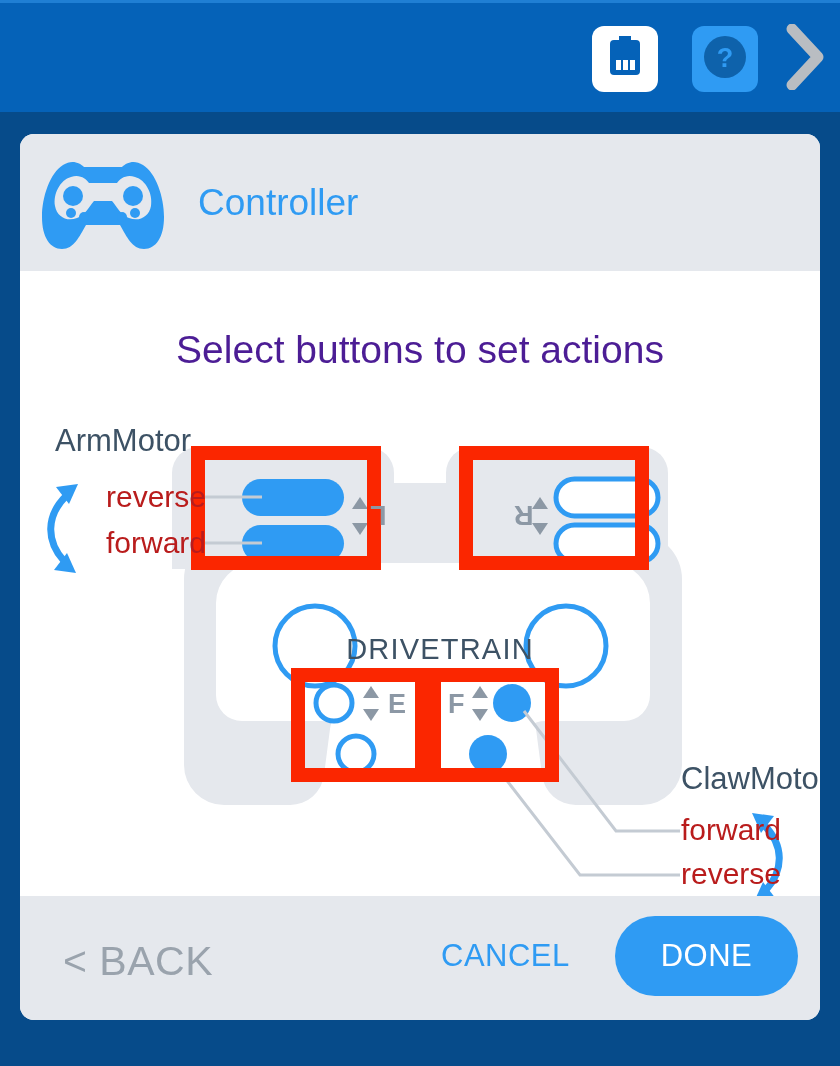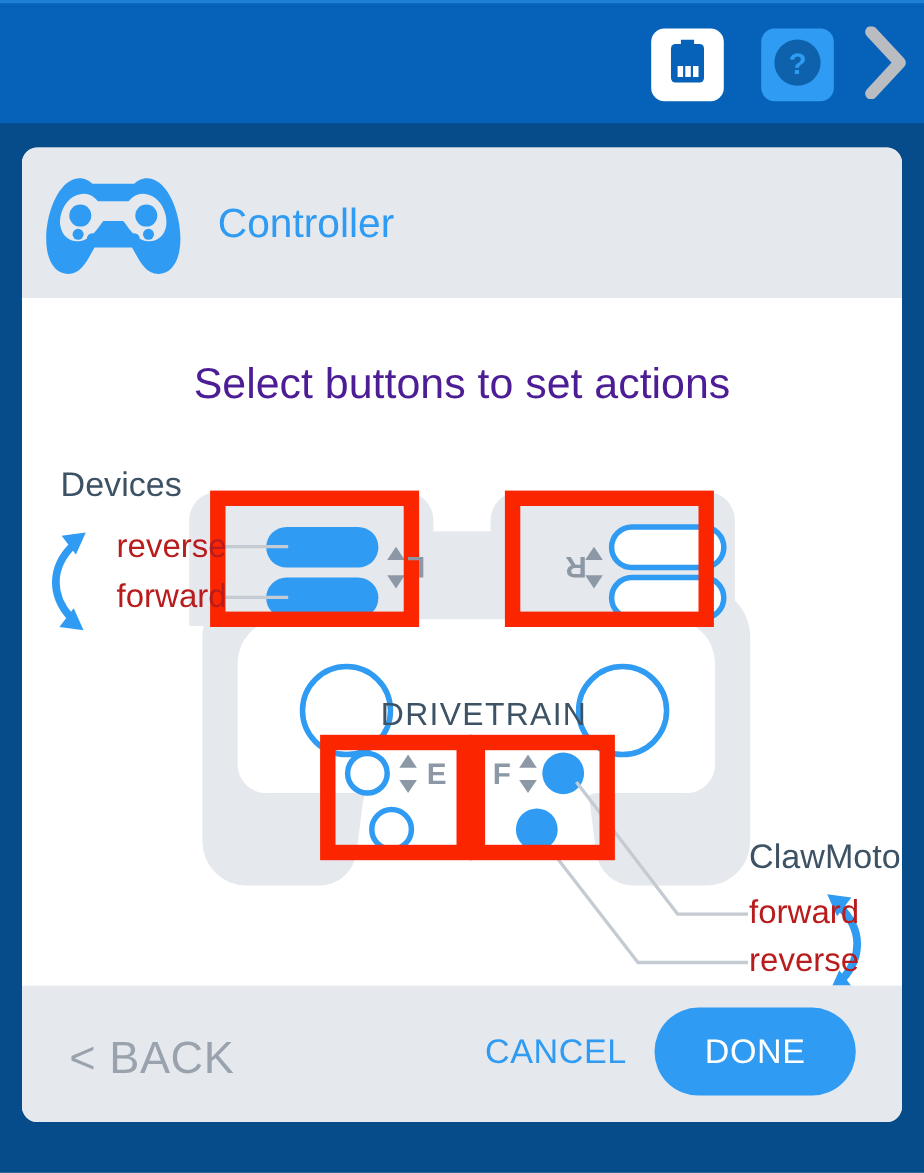--- a/index.html
+++ b/index.html
@@ -79,21 +79,21 @@
   }
   .back-btn {
     position: absolute; left: 43px; top: 42px;
     font-size: 41px; color: #9aa3ad; letter-spacing: .5px;
   }
   .cancel-btn {
     position: absolute; left: 421px; top: 42px;
     font-size: 31px; color: #2f9bf3; letter-spacing: .5px;
   }
   .done-btn {
-    position: absolute; left: 575px; top: 20px;
+    position: absolute; left: 595px; top: 20px;
     width: 183px; height: 80px; border-radius: 40px;
     background: #2f9bf3; color: #fff; font-size: 31px;
     display: flex; align-items: center; justify-content: center;
     letter-spacing: .5px;
   }
 
   
   .stage {
     position: absolute; top: 137px; left: 0; width: 800px; height: 625px;
   }
@@ -275,21 +275,21 @@
           <path d="M754 545 l-22 -3 l9 20 z"></path>
           <path d="M756 628 l-22 3 l9 -20 z"></path>
         </g>
 
         <rect x="178" y="182" width="176" height="110" fill="none" stroke="#fb2600" stroke-width="14"></rect>
         <rect x="446" y="182" width="176" height="110" fill="none" stroke="#fb2600" stroke-width="14"></rect>
         <rect x="278" y="404" width="124" height="100" fill="none" stroke="#fb2600" stroke-width="14"></rect>
         <rect x="414" y="404" width="118" height="100" fill="none" stroke="#fb2600" stroke-width="14"></rect>
       </svg>
 
-      <div class="motorname" style="left:35px; top:152px;">Devices</div>
+      <div class="motorname" style="left:35px; top:152px;">ArmMotor</div>
       <div class="lbl" style="left:86px; top:209px;">reverse</div>
       <div class="lbl" style="left:86px; top:255px;">forward</div>
 
       <div class="motorname" style="left:661px; top:490px;">ClawMotor</div>
       <div class="lbl" style="left:661px; top:542px;">forward</div>
       <div class="lbl" style="left:661px; top:586px;">reverse</div>
 
       <div class="glyph" style="left:350px; top:228px; transform:rotate(180deg);">L</div>
       <div class="glyph" style="left:494px; top:228px; transform:rotate(180deg);">R</div>
       <div class="glyph" style="left:368px; top:418px;">E</div>

